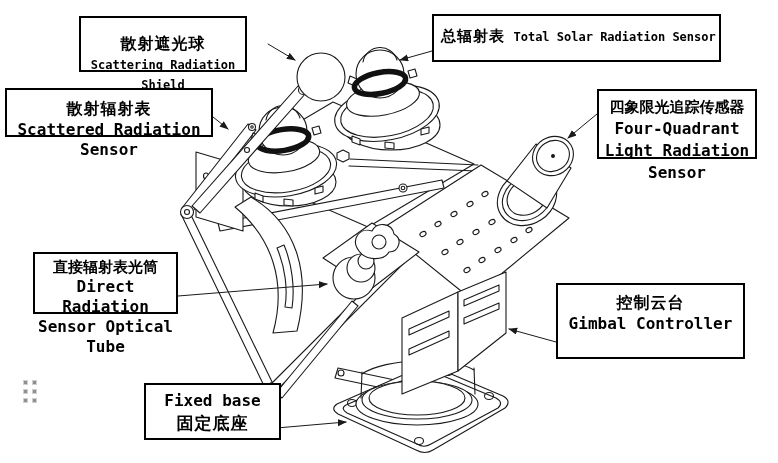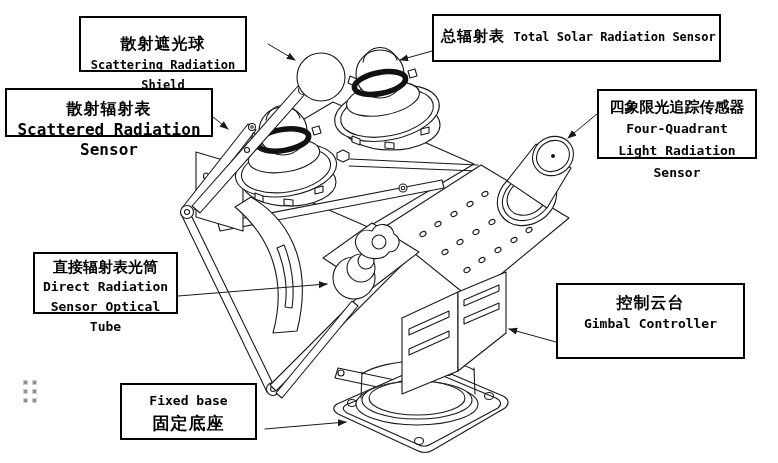--- a/index.html
+++ b/index.html
@@ -6,37 +6,37 @@
   #stage{
     position:relative;width:778px;height:463px;background:#ffffff;
     font-family:"Liberation Sans", sans-serif;overflow:hidden;
   }
   #drawing{position:absolute;left:0;top:0;}
   .label-box{
     position:absolute;box-sizing:border-box;border:2px solid #000;background:#fff;
     text-align:center;color:#000;
   }
   .zh{font-family:"DejaVu Sans", sans-serif;font-weight:bold;font-size:16px;line-height:22px;letter-spacing:1px;display:block;}
-  .en{font-family:"DejaVu Sans Mono", monospace;font-weight:bold;font-size:13px;line-height:20px;display:block;}
+  .en{font-family:"DejaVu Sans Mono", monospace;font-weight:bold;font-size:16px;line-height:20px;display:block;}
   
   #box-shield{left:79px;top:16px;width:168px;height:56px;padding-top:15px;}
   #box-shield .en{font-size:12px;}
   #box-total{left:432px;top:14px;width:289px;height:48px;padding-top:9px;text-align:left;padding-left:7px;}
   #box-total .zh{display:inline;font-size:15px;}
   #box-total .en{display:inline;font-size:12px;margin-left:4px;}
   #box-scattered{left:5px;top:88px;width:208px;height:49px;padding-top:8px;}
   #box-scattered .en{font-size:16px;}
   #box-quadrant{left:597px;top:89px;width:160px;height:70px;padding-top:5px;}
   #box-quadrant .zh{font-size:15px;letter-spacing:0;}
   #box-quadrant .en{line-height:22px;}
   #box-direct{left:33px;top:252px;width:145px;height:62px;padding-top:3px;}
   #box-direct .zh{font-size:15px;letter-spacing:0;line-height:20px;}
   #box-direct .en{line-height:20px;}
   #box-gimbal{left:556px;top:283px;width:189px;height:76px;padding-top:7px;}
-  #box-fixedbase{left:120px;top:383px;width:137px;height:57px;padding-top:6px;}
+  #box-fixedbase{left:144px;top:383px;width:137px;height:57px;padding-top:6px;}
   #box-fixedbase .zh{font-size:17px;line-height:24px;}
   
   #drag-handle{position:absolute;left:24px;top:381px;width:14px;height:22px;
     display:grid;grid-template-columns:repeat(2,3px);grid-template-rows:repeat(3,3px);
     column-gap:6px;row-gap:6px;cursor:grab;}
   #drag-handle span{width:3px;height:3px;background:#8f8f8f;outline:1px solid #cfcfcf;}
 </style>
 </head>
 <body>
 

